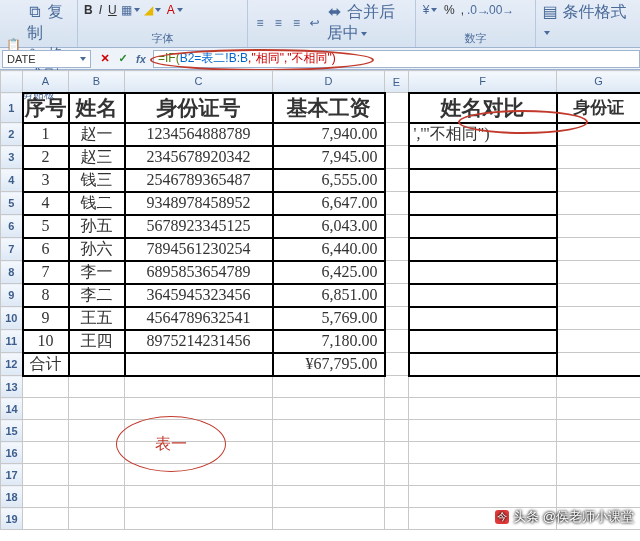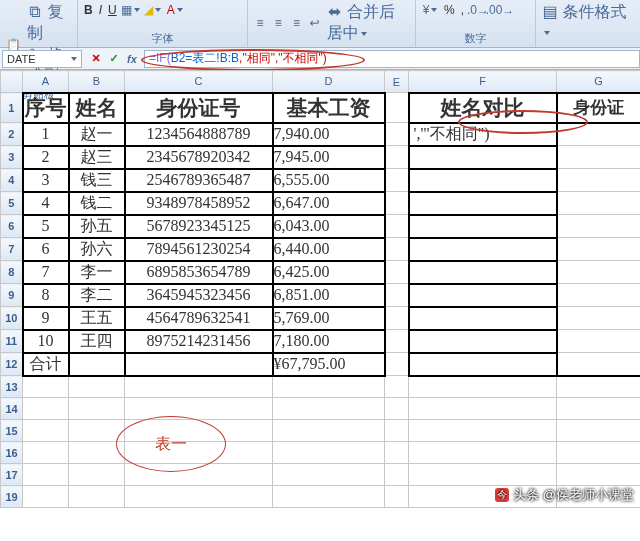--- a/index.html
+++ b/index.html
@@ -43,21 +43,21 @@
   .dd { width:0;height:0;border-left:3px solid transparent;border-right:3px solid transparent;border-top:4px solid #4a6a99;display:inline-block;margin-left:2px;vertical-align:middle;}
   
   .fbar {
     display: flex;
     align-items: center;
     border-bottom: 1px solid #9fb4d1;
     background: #eef3fa;
     height: 22px;
   }
   .namebox {
-    width: 80px;
+    width: 89px;
     border: 1px solid #9fb4d1;
     background: #fff;
     height: 18px;
     margin: 0 2px;
     padding: 0 4px;
     font-size: 11px;
     display:flex;align-items:center;justify-content:space-between;
   }
   .fbtns { display:flex; gap:2px; padding:0 4px; }
   .fbtn {
@@ -78,21 +78,21 @@
   .formula-ellipse {
     position:absolute;
     left:-4px; top:-2px;
     width:224px;height:22px;
     border:2px solid #c0392b;
     border-radius:50%;
     pointer-events:none;
   }
   .tok-blue{color:#0066cc;}
   .tok-red{color:#cc0000;}
-  .tok-black{color:#8b5cf6;}
+  .tok-black{color:#4d7c0f;}
   
   .gridwrap { position:relative; }
   table.sheet {
     border-collapse: collapse;
     table-layout: fixed;
     width: 640px;
   }
   .sheet th, .sheet td {
     border: 1px solid #c8c8c8;
     height: 22px;
@@ -117,21 +117,21 @@
   .colA{width:46px;} .colB{width:56px;} .colC{width:148px;}
   .colD{width:112px;} .colE{width:24px;} .colF{width:148px;} .colG{width:84px;}
   .datacell { font-family: SimSun, serif; font-size:16px; }
   .hdrcell  { font-family: SimHei, SimSun, serif; font-size:21px; font-weight:bold; text-align:center; border:2px solid #000 !important;}
   .bord { border:2px solid #000 !important; }
   .bord-r { border-right:2px solid #000 !important;}
   .bord-l { border-left:2px solid #000 !important;}
   .bord-t { border-top:2px solid #000 !important;}
   .bord-b { border-bottom:2px solid #000 !important;}
   .ctr{text-align:center;}
-  .rgt{text-align:left;padding-right:6px !important;}
+  .rgt{text-align:right;padding-right:6px !important;}
   .lft{text-align:left;padding-left:4px !important;}
   .row1 .datacell, .row1 th.rowhdr { height:26px; }
   .activecell { background:#fff; }
   .f2ellipse{
     position:absolute;
     border:2px solid #c0392b;
     border-radius:50%;
     pointer-events:none;
   }
   .annot-oval{
@@ -426,20 +426,30 @@
           <th class="rowhdr">17</th>
           <td></td>
           <td></td>
           <td></td>
           <td></td>
           <td></td>
           <td></td>
           <td></td>
         </tr>
         <tr>
+          <th class="rowhdr">18</th>
+          <td></td>
+          <td></td>
+          <td></td>
+          <td></td>
+          <td></td>
+          <td></td>
+          <td></td>
+        </tr>
+        <tr>
           <th class="rowhdr">19</th>
           <td></td>
           <td></td>
           <td></td>
           <td></td>
           <td></td>
           <td></td>
           <td></td>
         </tr>
       </tbody>

